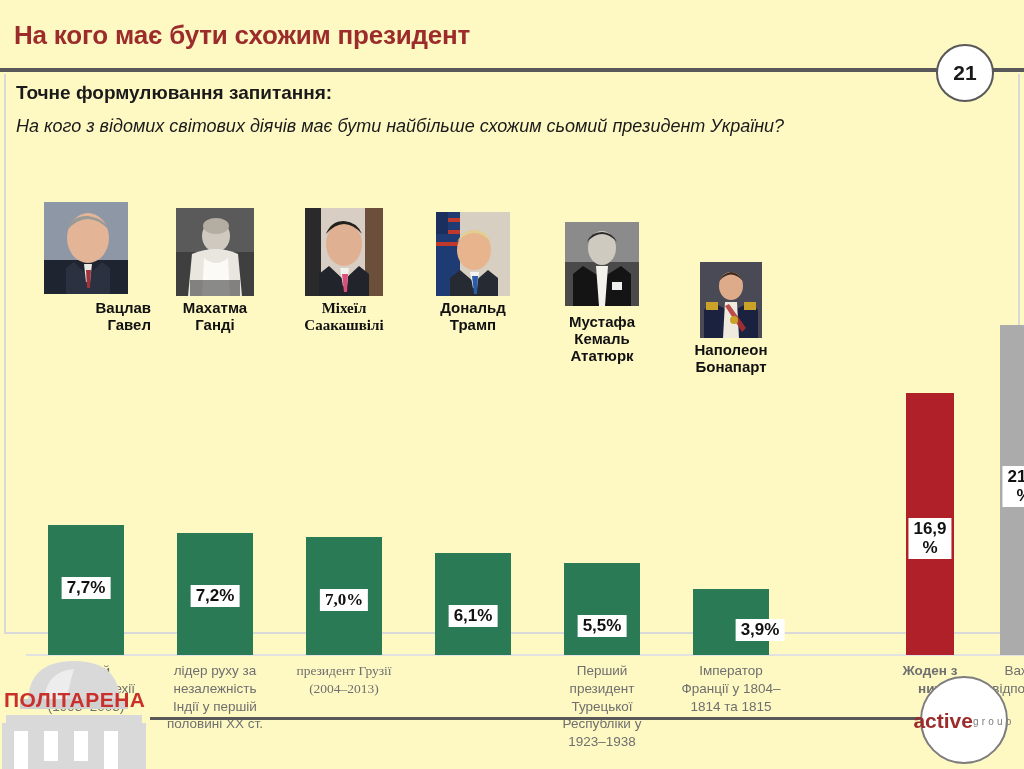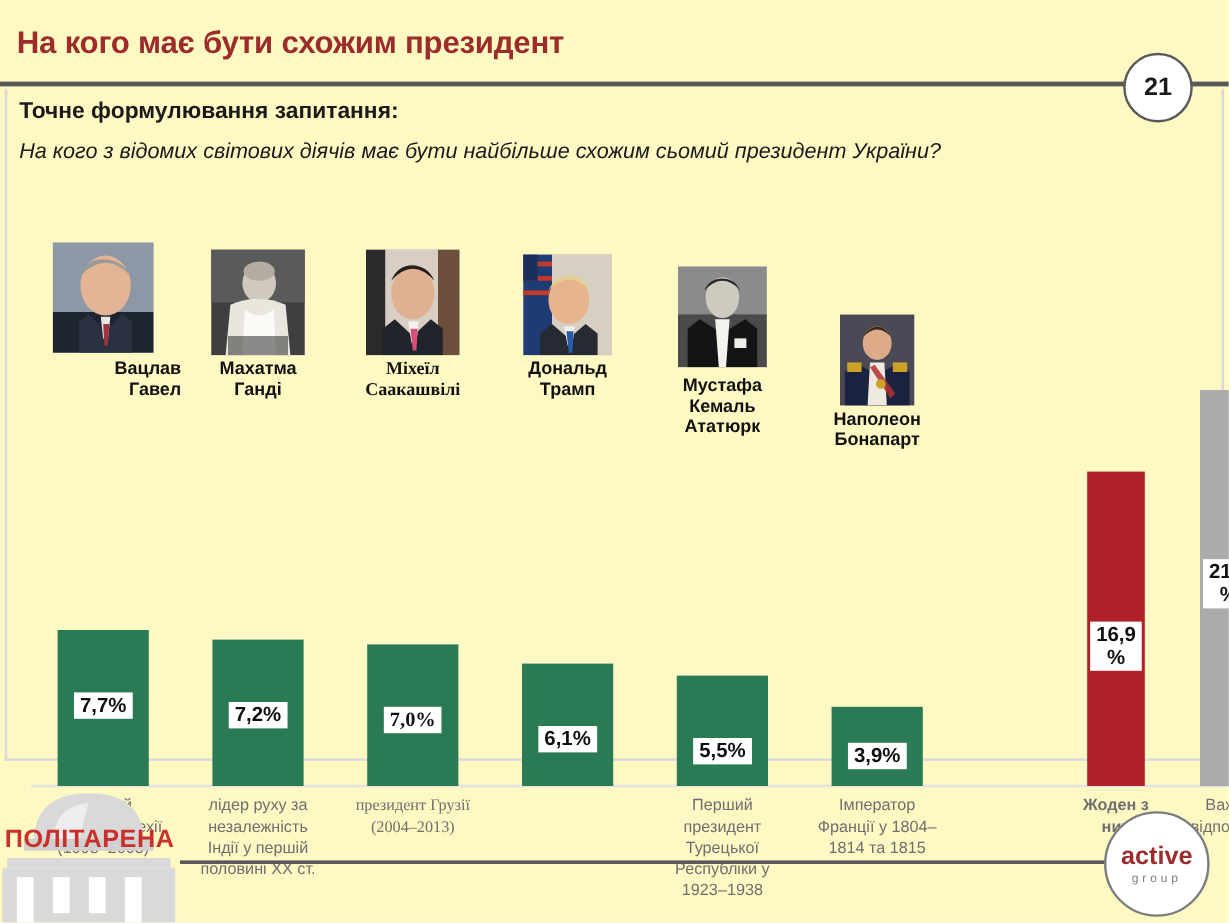--- a/index.html
+++ b/index.html
@@ -100,21 +100,21 @@
   }
   #politarena-word {
     position: absolute; left: 4px; top: 688px;
     font-size: 21px; font-weight: bold; letter-spacing: 0.5px;
     color: #c9302c; z-index: 3;
   }
   #active-logo {
     position: absolute; right: 16px; top: 676px;
     width: 88px; height: 88px; border-radius: 50%;
     border: 2px solid #7d7d7d; background: #fff;
-    display: flex; flex-direction: column;
+    display: flex; 
     align-items: center; justify-content: center;
   }
   #active-word { font-size: 21px; font-weight: bold; color: #9c2b2b; line-height: 1; }
   #active-sub { font-size: 10px; letter-spacing: 3.2px; color: #7d7d7d; margin-top: 3px; }
 </style>
 </head>
 <body>
 
 <div id="slide">
 
@@ -250,21 +250,21 @@
           <path d="M25 40 L37 40 L39 76 L23 76Z" fill="#efeadf"></path>
           <rect x="6" y="40" width="12" height="8" fill="#c9a227"></rect>
           <rect x="44" y="40" width="12" height="8" fill="#c9a227"></rect>
           <path d="M25 44 L42 70 L46 66 L29 42Z" fill="#b03030" opacity="0.85"></path>
           <circle cx="34" cy="58" r="4" fill="#c9a227"></circle>
         </svg>
       </div>
       <div class="name" style="top:192px;">Наполеон
 Бонапарт</div>
       <div class="bar" style="width:76px; height:66px; background:#2a7a56;"></div>
-      <div class="val" style="bottom:14px;">3,9%</div>
+      <div class="val" style="bottom:14px;margin-left:29px;">3,9%</div>
       <div class="desc">Імператор
 Франції у 1804–
 1814 та 1815</div>
     </div>
 
 
     <div class="col" style="left:868px; top:0; width:112px; height:505px;">
       <div class="bar" style="width:48px; height:262px; background:#b02029;"></div>
       <div class="val" style="bottom:96px;">16,9
 %</div>

